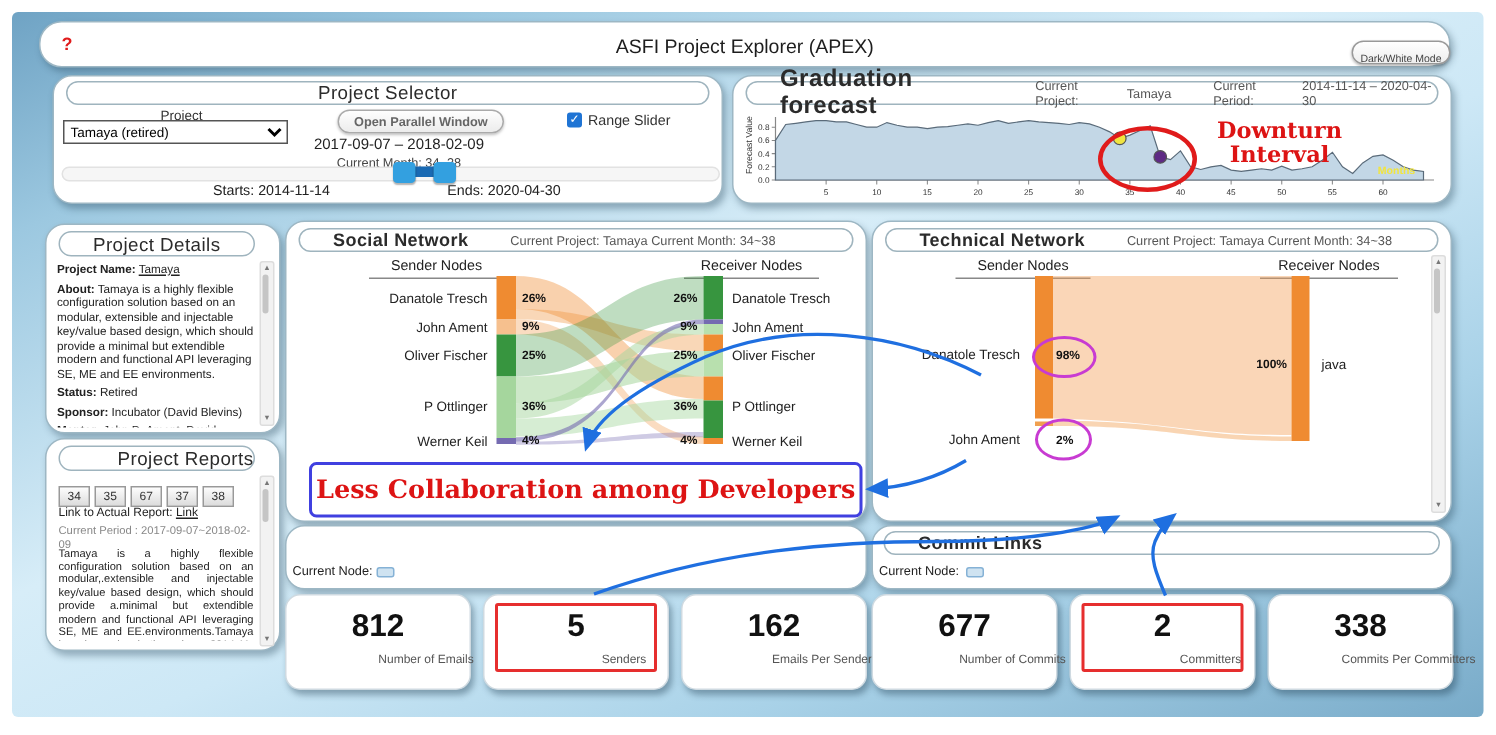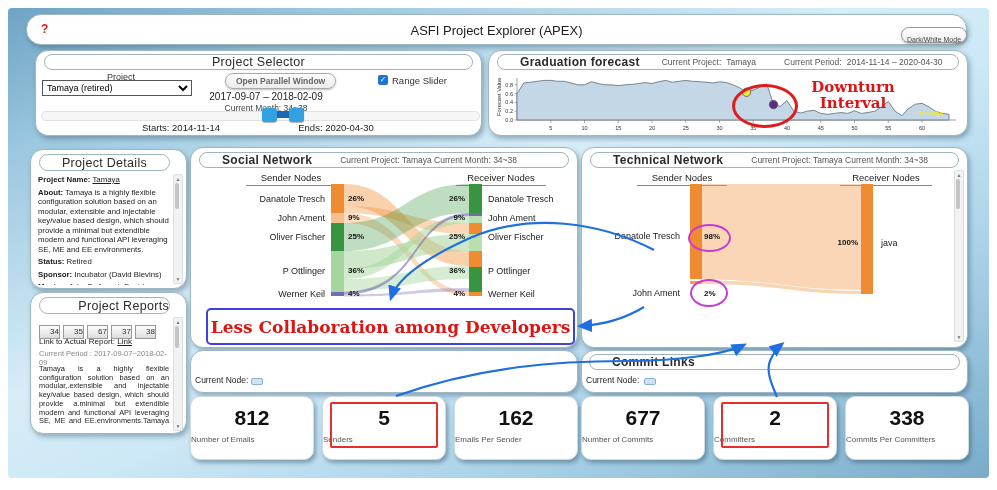--- a/index.html
+++ b/index.html
@@ -40,25 +40,25 @@
   .annbox{
     position:absolute;background:#fff;border-radius:5px;display:flex;align-items:center;justify-content:center;
     font-family:"DejaVu Serif","Liberation Serif",serif;font-weight:bold;color:#dd1414;
   }
   .magenta-circ{position:absolute;border:2.5px solid #c83bd2;border-radius:50%;z-index:6;}
   .stat-card{
     position:absolute;width:122px;height:62px;background:#fff;border:1px solid #cfdae1;border-radius:10px;
     box-shadow:2px 3px 4px rgba(30,60,80,.4);
   }
   .stat-val{position:absolute;width:100%;top:9px;text-align:center;font-size:21px;font-weight:bold;color:#111;}
-  .stat-lbl{position:absolute;width:100%;top:38px;text-align:left;font-size:8px;color:#555;}
+  .stat-lbl{position:absolute;width:100%;top:38px;text-align:center;font-size:8px;color:#555;padding-left:32px;}
   .redbox{position:absolute;left:7px;top:5px;right:7px;bottom:11px;border:2.5px solid #e62e2e;border-radius:2px;}
   .monthbtn{
     display:inline-block;width:19px;height:12px;margin-right:3px;border:1px solid #999;
-    background:linear-gradient(#fdfdfd,#dcdcdc);font-size:8px;text-align:right;line-height:12px;color:#333;
+    background:linear-gradient(#fdfdfd,#dcdcdc);font-size:8px;text-align:center;line-height:12px;color:#333;
   }
   .scrollbar{position:absolute;width:8px;background:#f2f2f2;border:1px solid #ddd;border-radius:2px;}
   .sb-arrow{position:absolute;left:0;width:100%;font-size:5px;color:#777;text-align:center;}
   .sb-thumb{position:absolute;left:1px;width:4px;background:#c5c5c5;border-radius:2px;}
   .dash{position:absolute;width:10px;height:5px;background:#cfe3f1;border:1px solid #85b2d6;border-radius:2px;}
   .link{text-decoration:underline;}
   .gray{color:#888;}
   p{margin:0;}
 </style>
 </head>
@@ -90,21 +90,21 @@
   <div class="track" style="left:5px;top:60px;width:437px;height:8px;"></div>
   <div class="connector" style="left:238px;top:60px;width:18px;"></div>
   <div class="handle" style="left:226px;top:57px;"></div>
   <div class="handle" style="left:253px;top:57px;"></div>
   <span class="abs" style="left:95px;top:71px;width:100px;text-align:center;font-size:9.5px;">Starts: 2014-11-14</span>
   <span class="abs" style="left:250px;top:71px;width:100px;text-align:center;font-size:9.5px;">Ends: 2020-04-30</span>
 </div>
 
 <div class="panel" style="left:488px;top:50px;width:478px;height:84px;">
   <div class="pill" style="left:8px;top:3px;width:462px;height:16px;padding-left:22px;">
-    <span class="ptitle" style="font-weight:bold;font-size:12px;">Graduation forecast</span>
+    <span class="ptitle" style="font-weight:bold;font-size:16px;">Graduation forecast</span>
     <span class="sub" style="margin-left:22px;">Current Project:</span>
     <span class="sub" style="margin-left:5px;">Tamaya</span>
     <span class="sub" style="margin-left:28px;">Current Period:</span>
     <span class="sub" style="margin-left:5px;">2014-11-14  –  2020-04-30</span>
   </div>
   <svg id="forecast-svg" class="abs" style="left:4px;top:24px;" width="470" height="59" viewBox="0 0 470 59">
       <path d="M24,3 L24,45 L463,45" fill="none" stroke="#888" stroke-width="0.8"></path>
       <line x1="21.5" y1="45" x2="24" y2="45" stroke="#888" stroke-width="0.7"></line>
       <text x="20" y="47" text-anchor="end" font-size="5.5" fill="#333">0.0</text>
       <line x1="21.5" y1="36.2" x2="24" y2="36.2" stroke="#888" stroke-width="0.7"></line>

